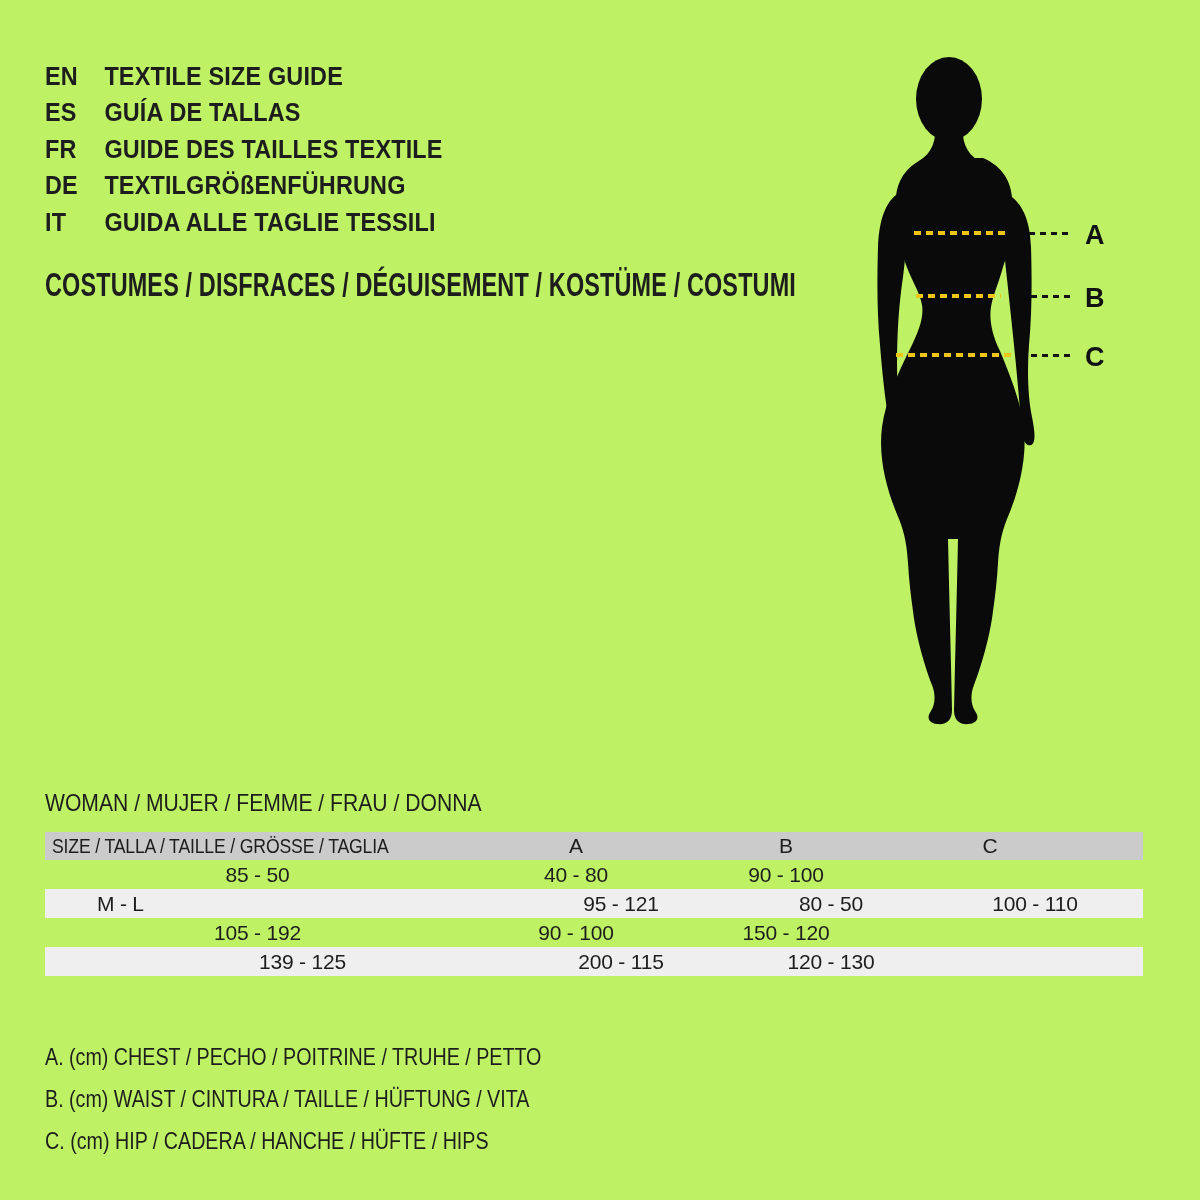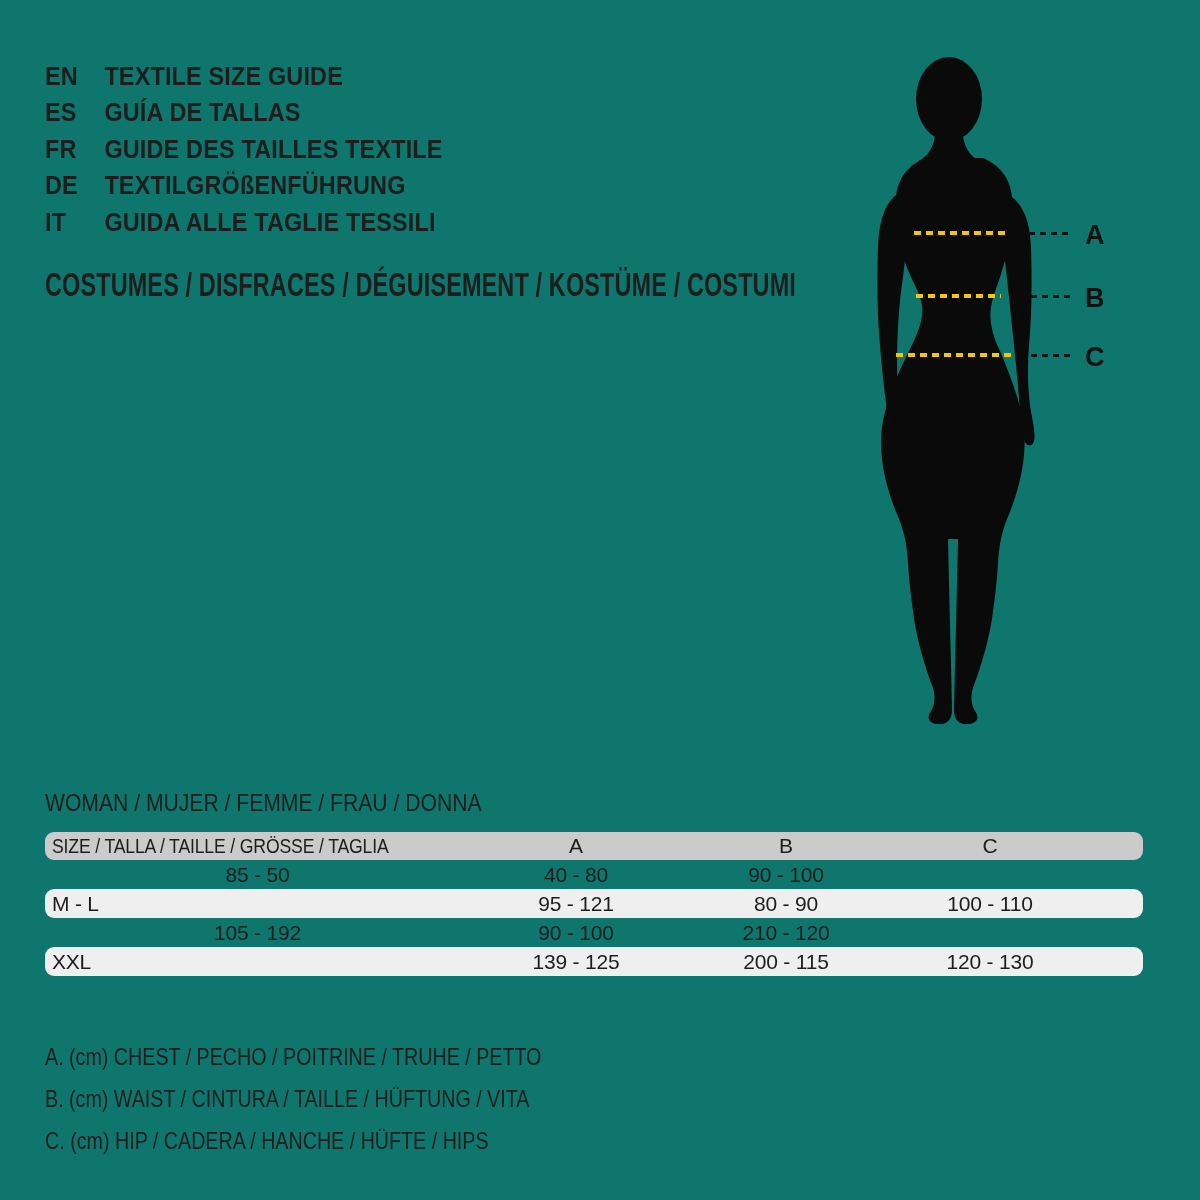--- a/index.html
+++ b/index.html
@@ -4,21 +4,21 @@
 <style>
   * { margin: 0; padding: 0; box-sizing: border-box; }
   html, body { background: #ffffff; }
   body {
     width: 1200px; height: 1200px;
     font-family: "Liberation Sans", "DejaVu Sans", sans-serif;
     color: var(--text, #1d1d1d);
     position: relative;
     overflow: hidden;
   }
-  .page { position: absolute; inset: 0; background: #0f766e; }
+  .page { position: absolute; inset: 0; background: #bef264; }
 
   
   .lang-list {
     position: absolute; left: 45px; top: 58px;
     transform: scaleX(0.9); transform-origin: 0 0;
     font-size: 26px; font-weight: 700; letter-spacing: 0.2px;
     color: var(--text, #1d1d1d);
   }
   .lang-row { display: flex; height: 36.5px; align-items: center; }
   .lang-code { width: 66px; flex: 0 0 66px; }
@@ -63,24 +63,23 @@
   
   .size-table {
     position: absolute; left: 45px; top: 832px; width: 1098px;
     font-size: 21px; letter-spacing: -0.2px;
   }
   .t-row {
     display: grid;
     grid-template-columns: 425px 212px 208px 200px 1fr;
     align-items: center;
     height: 29px;
-    border-radius: 9px;
   }
   .t-row.t-head { height: 28px; background: var(--table-header-bg, #cbcbcb); }
-  .t-row.alt { background: var(--table-alt-row-bg, #efefef); }
+  .t-row.alt { background: var(--table-alt-row-bg, #efefef); padding-left: 45px; }
   .c-size { padding-left: 7px; text-align: left; white-space: nowrap; }
   .c-size .cond { display: inline-block; transform: scaleX(0.84); transform-origin: 0 50%; white-space: nowrap; }
   .c-val { text-align: center; white-space: nowrap; }
 
   
   .legend {
     position: absolute; left: 45px; top: 1036px;
     font-size: 24px; line-height: 42px; font-weight: 400;
     transform: scaleX(0.82); transform-origin: 0 0;
     color: var(--text, #1d1d1d);
@@ -213,32 +212,31 @@
     </div>
     <div class="t-row">
       <div class="c-val">85 - 50</div>
       <div class="c-val">40 - 80</div>
       <div class="c-val">90 - 100</div>
       <div></div>
     </div>
     <div class="t-row alt">
       <div class="c-size">M - L</div>
       <div class="c-val">95 - 121</div>
-      <div class="c-val">80 - 90</div>
+      <div class="c-val">80 - 50</div>
       <div class="c-val">100 - 110</div>
       <div></div>
     </div>
     <div class="t-row">
       <div class="c-val">105 - 192</div>
       <div class="c-val">90 - 100</div>
-      <div class="c-val">210 - 120</div>
+      <div class="c-val">150 - 120</div>
       <div></div>
     </div>
     <div class="t-row alt">
-      <div class="c-size">XXL</div>
       <div class="c-val">139 - 125</div>
       <div class="c-val">200 - 115</div>
       <div class="c-val">120 - 130</div>
       <div></div>
     </div>
   </div>
 
   <div class="legend">
     <div class="legend-item">A. (cm) CHEST / PECHO / POITRINE / TRUHE / PETTO</div>
     <div class="legend-item">B. (cm) WAIST / CINTURA / TAILLE / HÜFTUNG / VITA</div>

